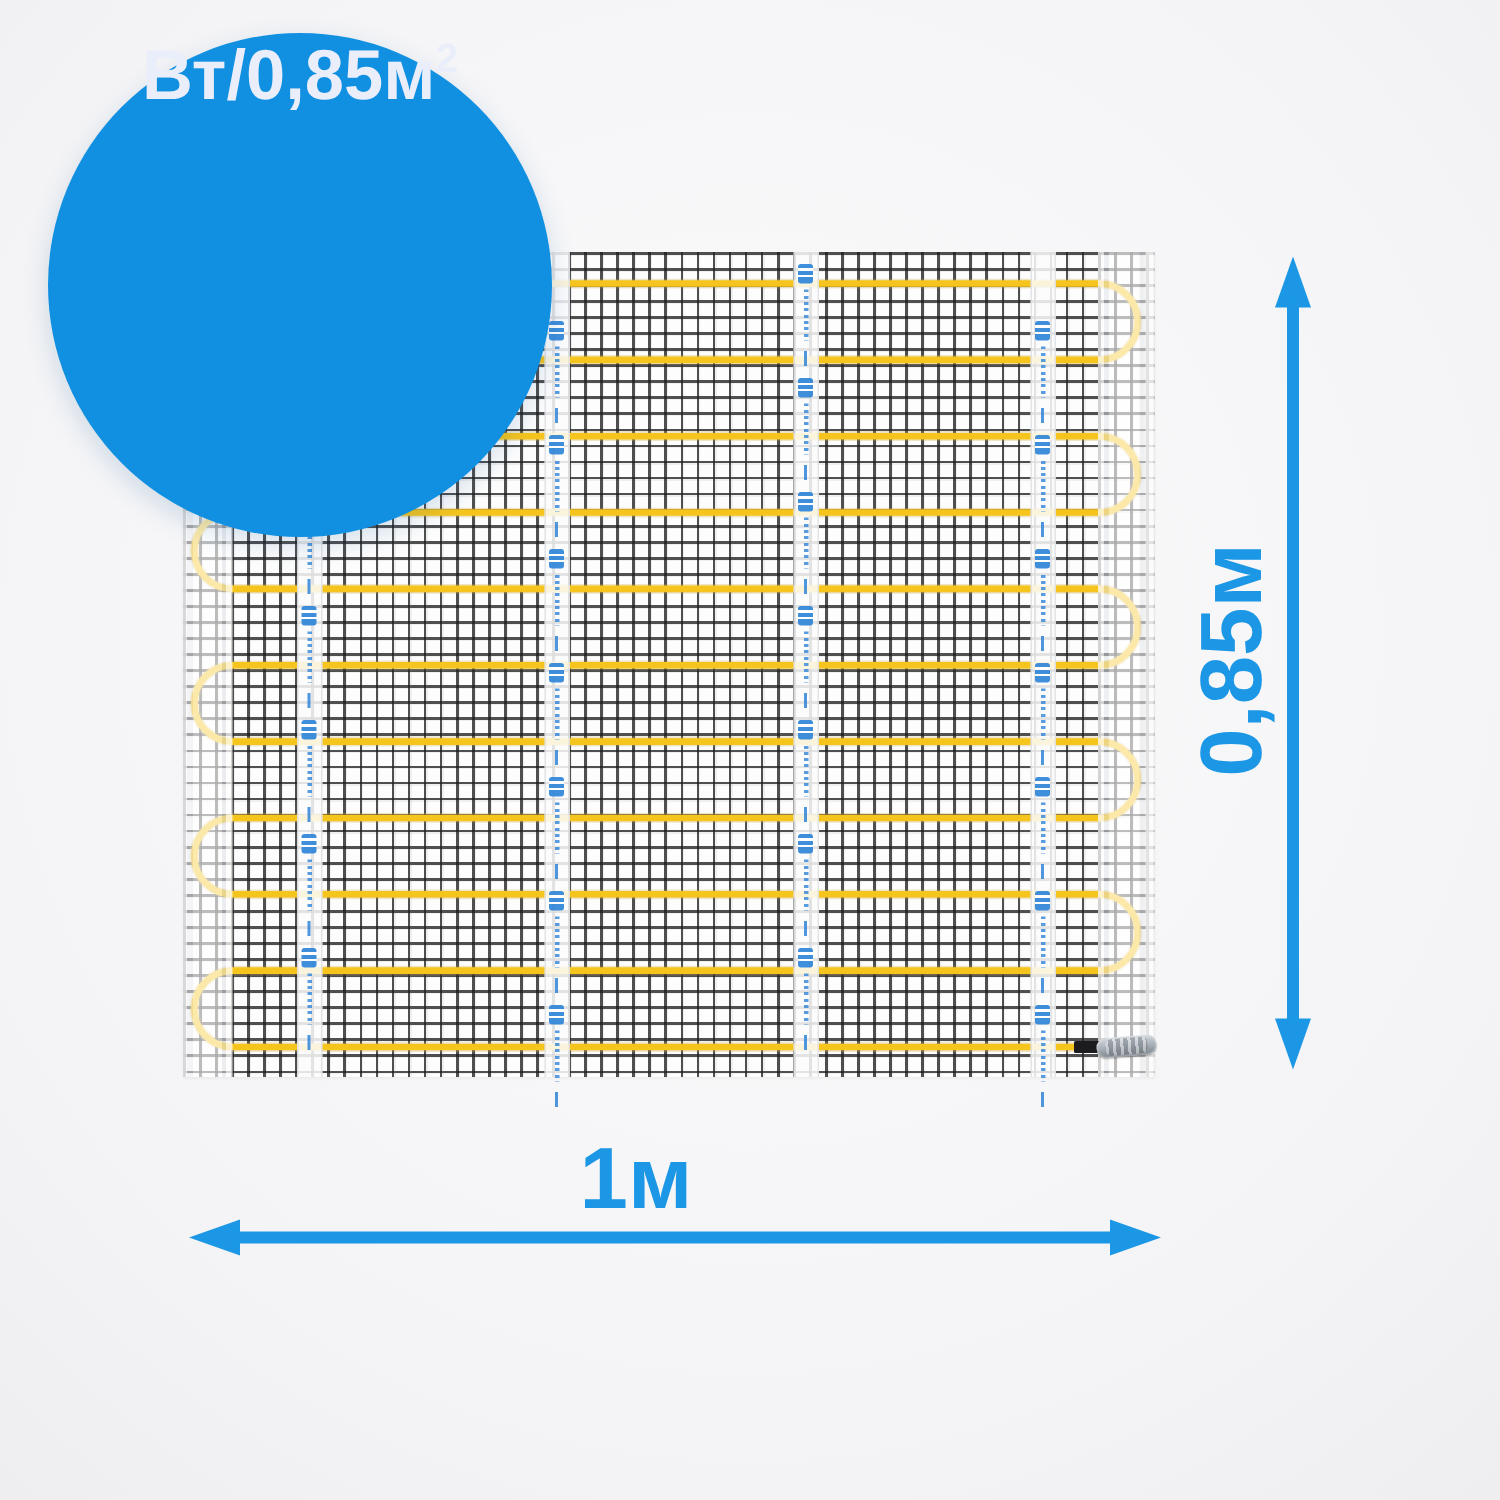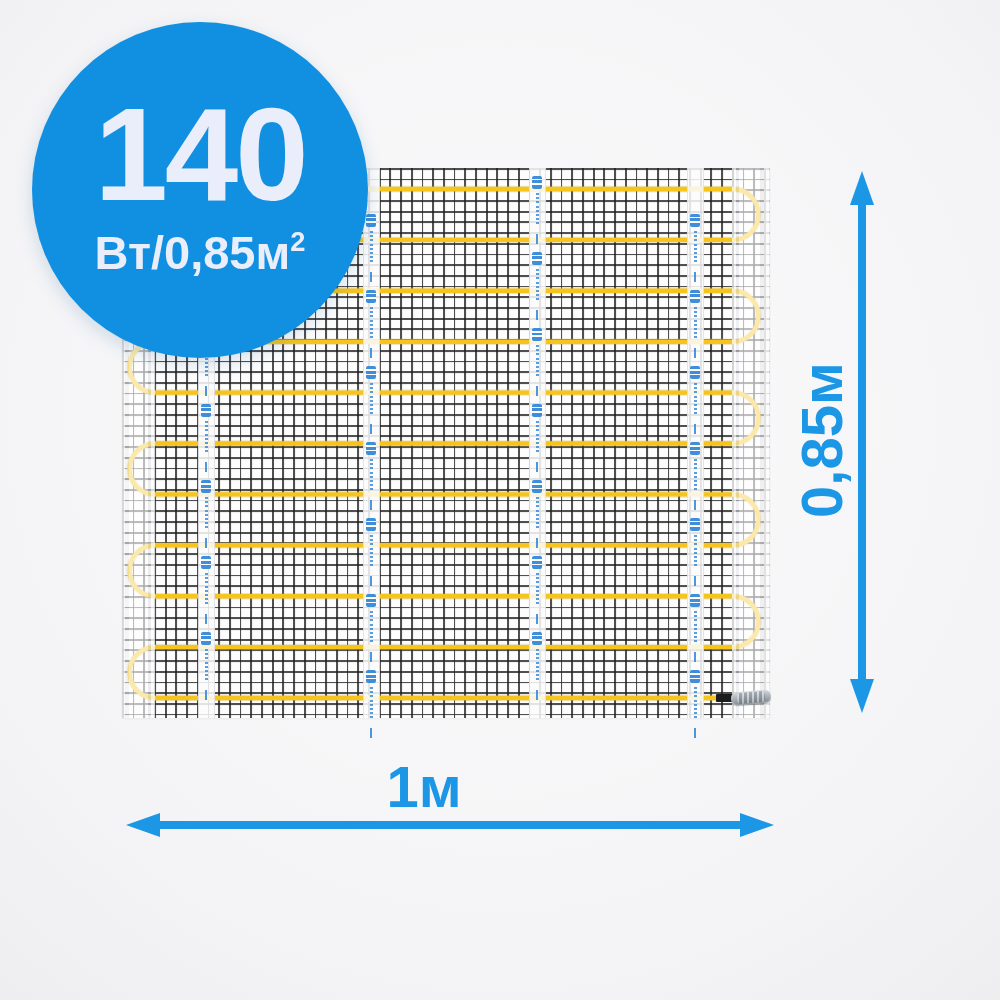--- a/index.html
+++ b/index.html
@@ -211,21 +211,20 @@
           <div class="tape-tick" style="top: 560px;"></div>
         </div>
       </div>
     <div class="connector" style="left:594px;top:523px;width:58px;height:14px;">
       <div class="conn-black"></div>
       <div class="conn-metal"></div>
     </div>
   </div>
 
   <div class="badge">
-    <div class="badge-value">140</div>
     <div class="badge-unit"><span>Вт/0,85м</span><sup>2</sup></div>
   </div>
 
   <div class="dim" style="left:838px;top:171px;width:48px;height:542px;">
     <div class="head head-up"></div>
     <div class="shaft-v" style="top:30px;bottom:30px;"></div>
     <div class="head head-down"></div>
   </div>
   <div class="dim-label vertical" style="left:821px;top:440px;">0,85м</div>
 

